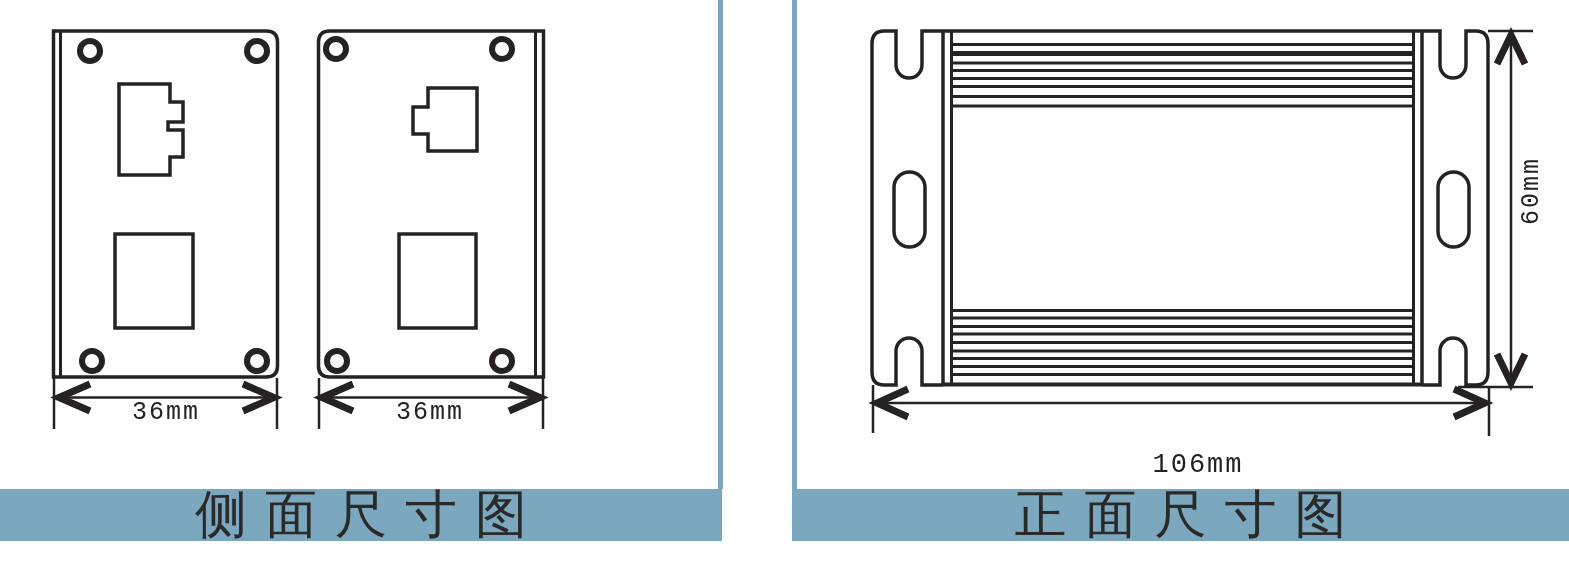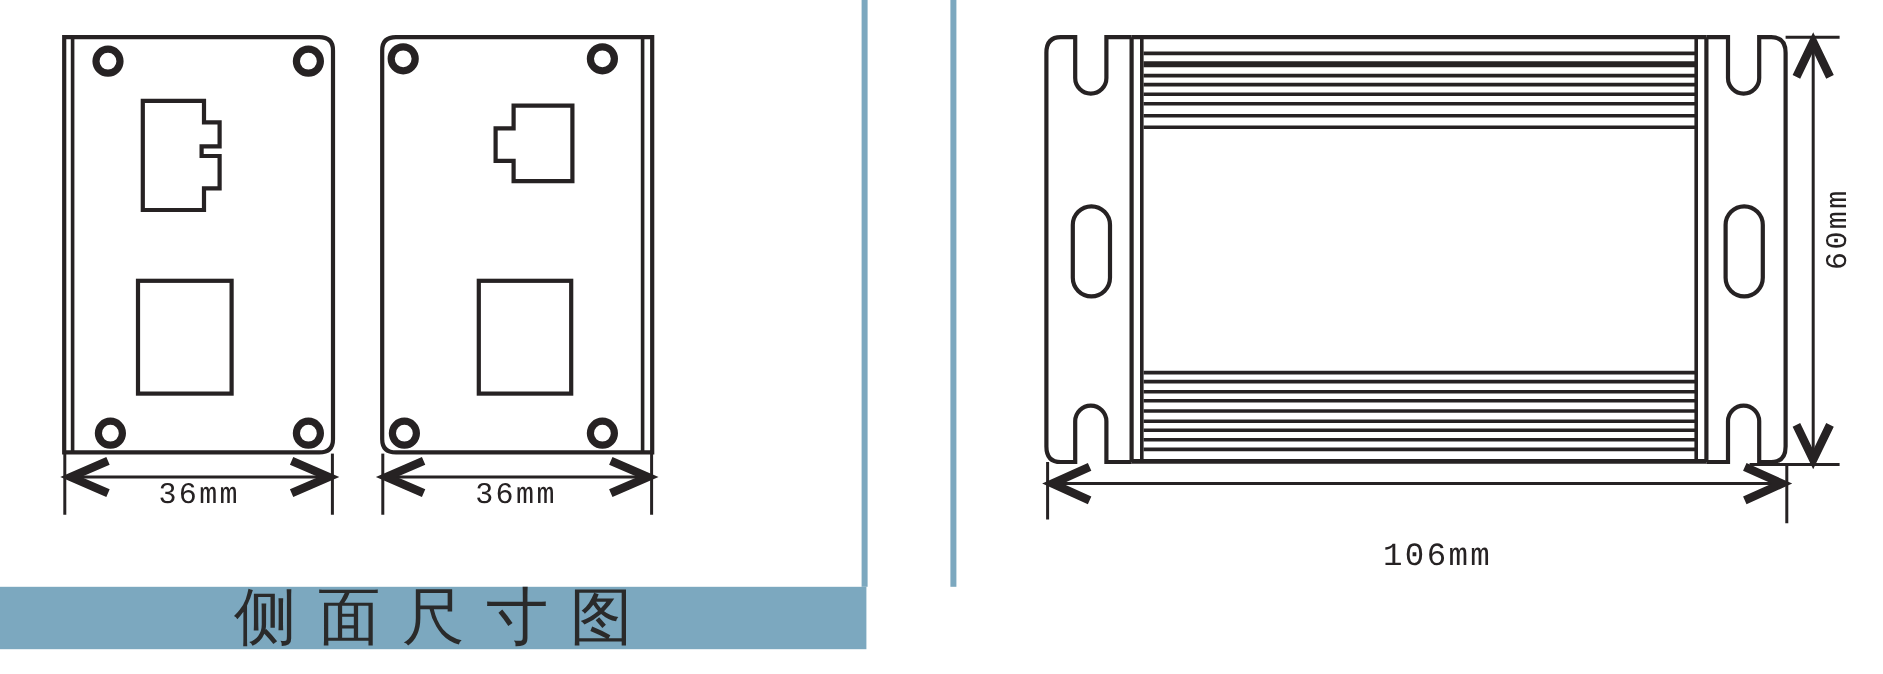--- a/index.html
+++ b/index.html
@@ -163,14 +163,17 @@
 
   <span class="dim-label rotated" style="left:1487px;top:178px;width:90px;">60mm</span>
 
   <div class="divider" style="left:718px;"></div>
   <div class="divider" style="left:792px;"></div>
 
   <div class="caption-bar" style="left:0px;width:722px;">
     <span class="caption-text">侧面尺寸图</span>
   </div>
 
+  <div class="caption-bar" style="left:792px;width:777px;">
+    <span class="caption-text">正面尺寸图</span>
+  </div>
 
 </div>
 
 </body></html>

